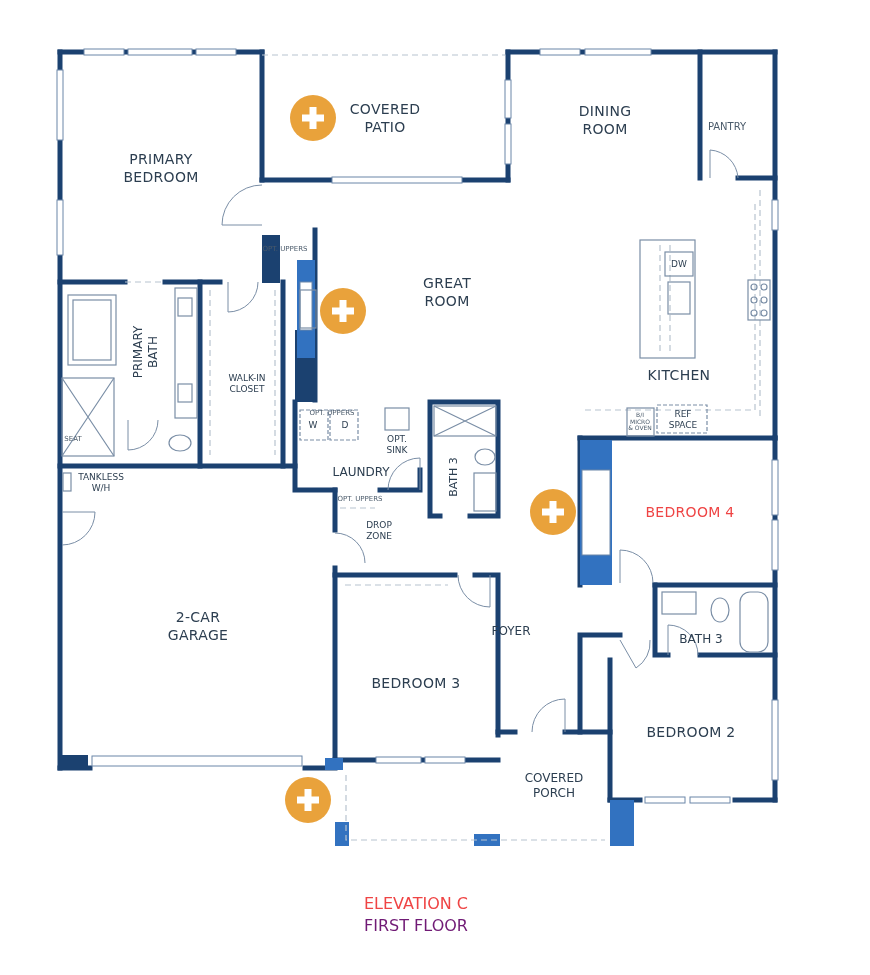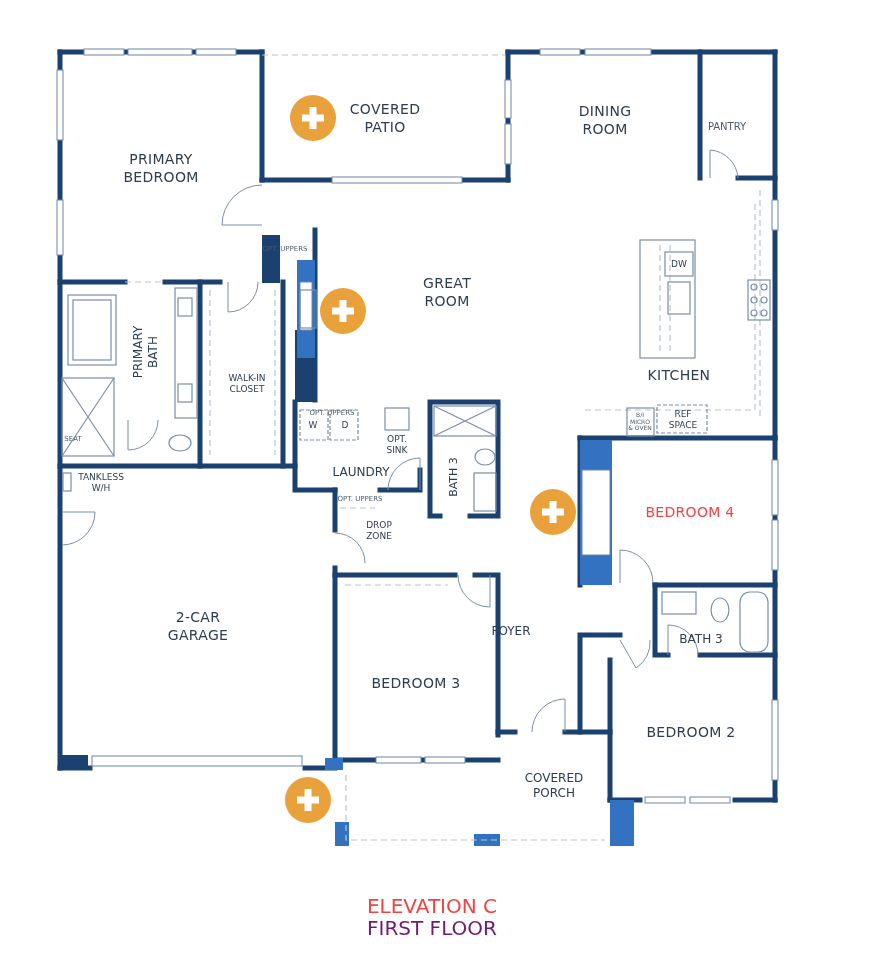--- a/index.html
+++ b/index.html
@@ -9,21 +9,21 @@
   .lg{font-size:14px;letter-spacing:0.3px;}
   .md{font-size:12px;}
   .sm{font-size:9px;}
   .xs{font-size:7px;color:#4a5a6a;}
   .blue{color:#ef4444;}
   .vert{transform:translate(-50%,-50%) rotate(-90deg);}
   .plus{position:absolute;width:46px;height:46px;border-radius:50%;background:#e9a23b;transform:translate(-50%,-50%);cursor:pointer;}
   .plus::before,.plus::after{content:"";position:absolute;background:#fff;left:50%;top:50%;transform:translate(-50%,-50%);}
   .plus::before{width:22px;height:7px;}
   .plus::after{width:7px;height:22px;}
-  .caption{position:absolute;left:432px;transform:translateX(-50%);font-size:20px;white-space:nowrap;text-align:right;}
+  .caption{position:absolute;left:416px;transform:translateX(-50%);font-size:16px;white-space:nowrap;text-align:right;}
 </style>
 </head>
 <body>
 
 <svg id="plan" viewBox="0 0 870 975" xmlns="http://www.w3.org/2000/svg">
   <g fill="none" stroke="#1b4170" stroke-width="5" stroke-linecap="square">
 
     <path d="M60 52 V768"></path>
     <path d="M60 52 H262"></path>
     <path d="M262 52 V180"></path>

